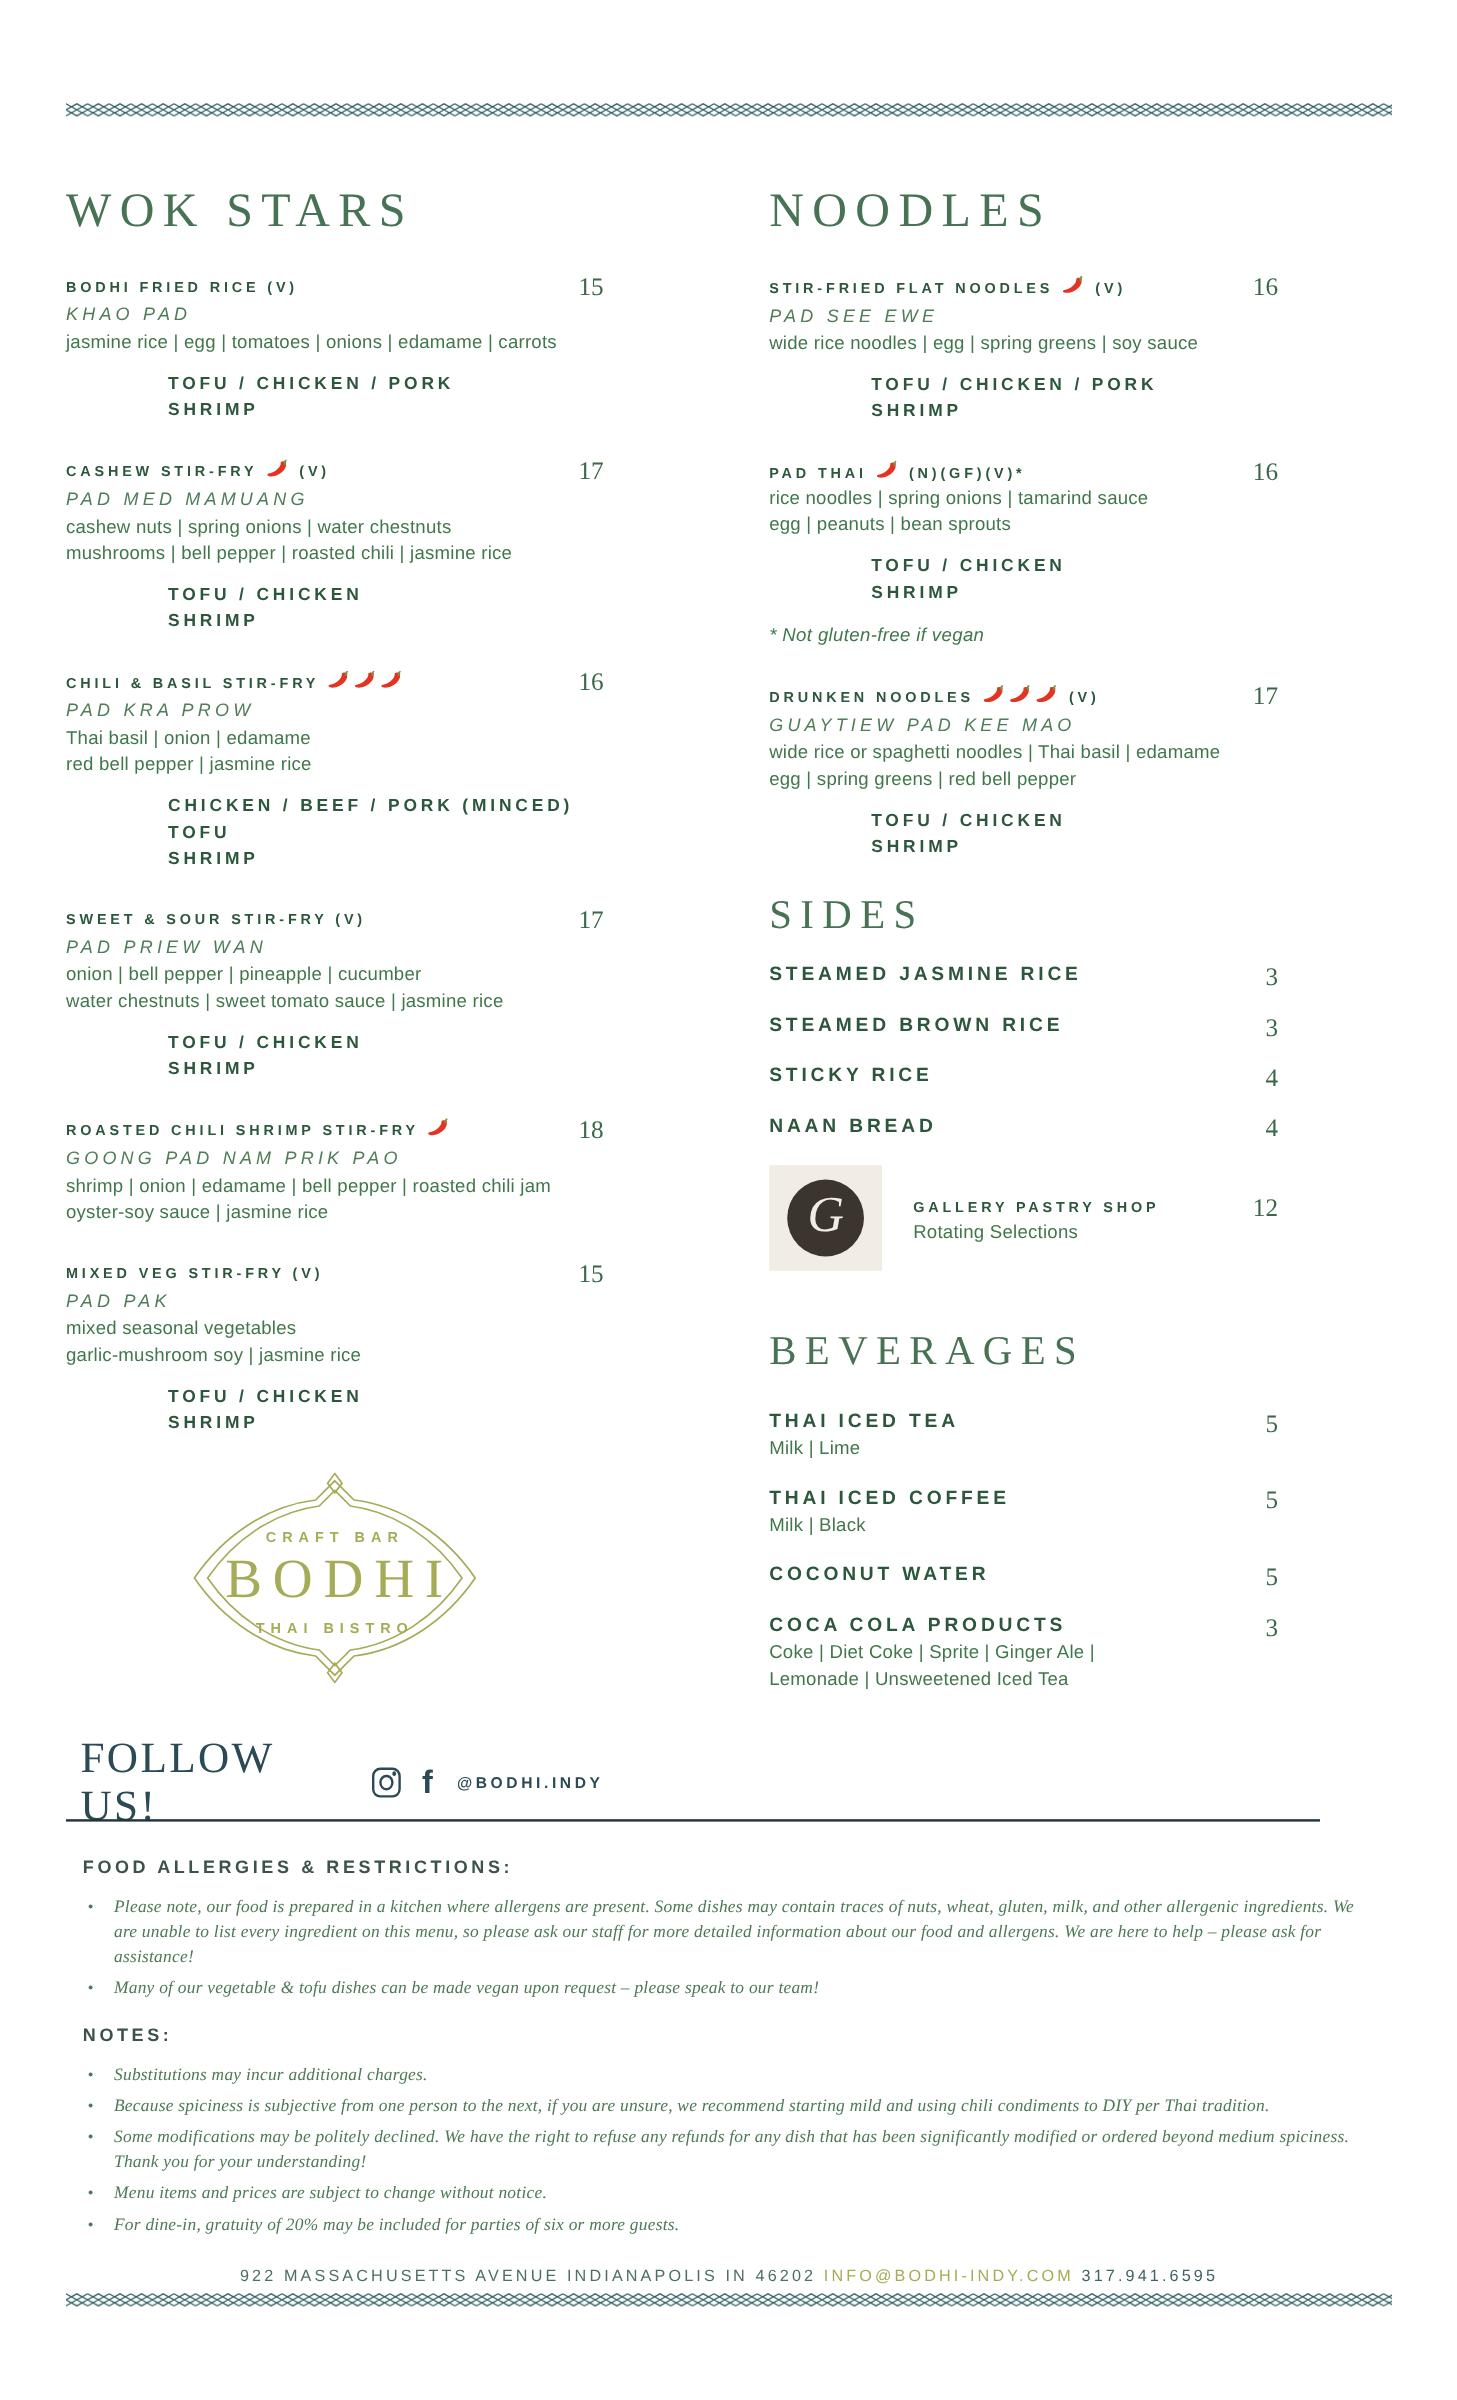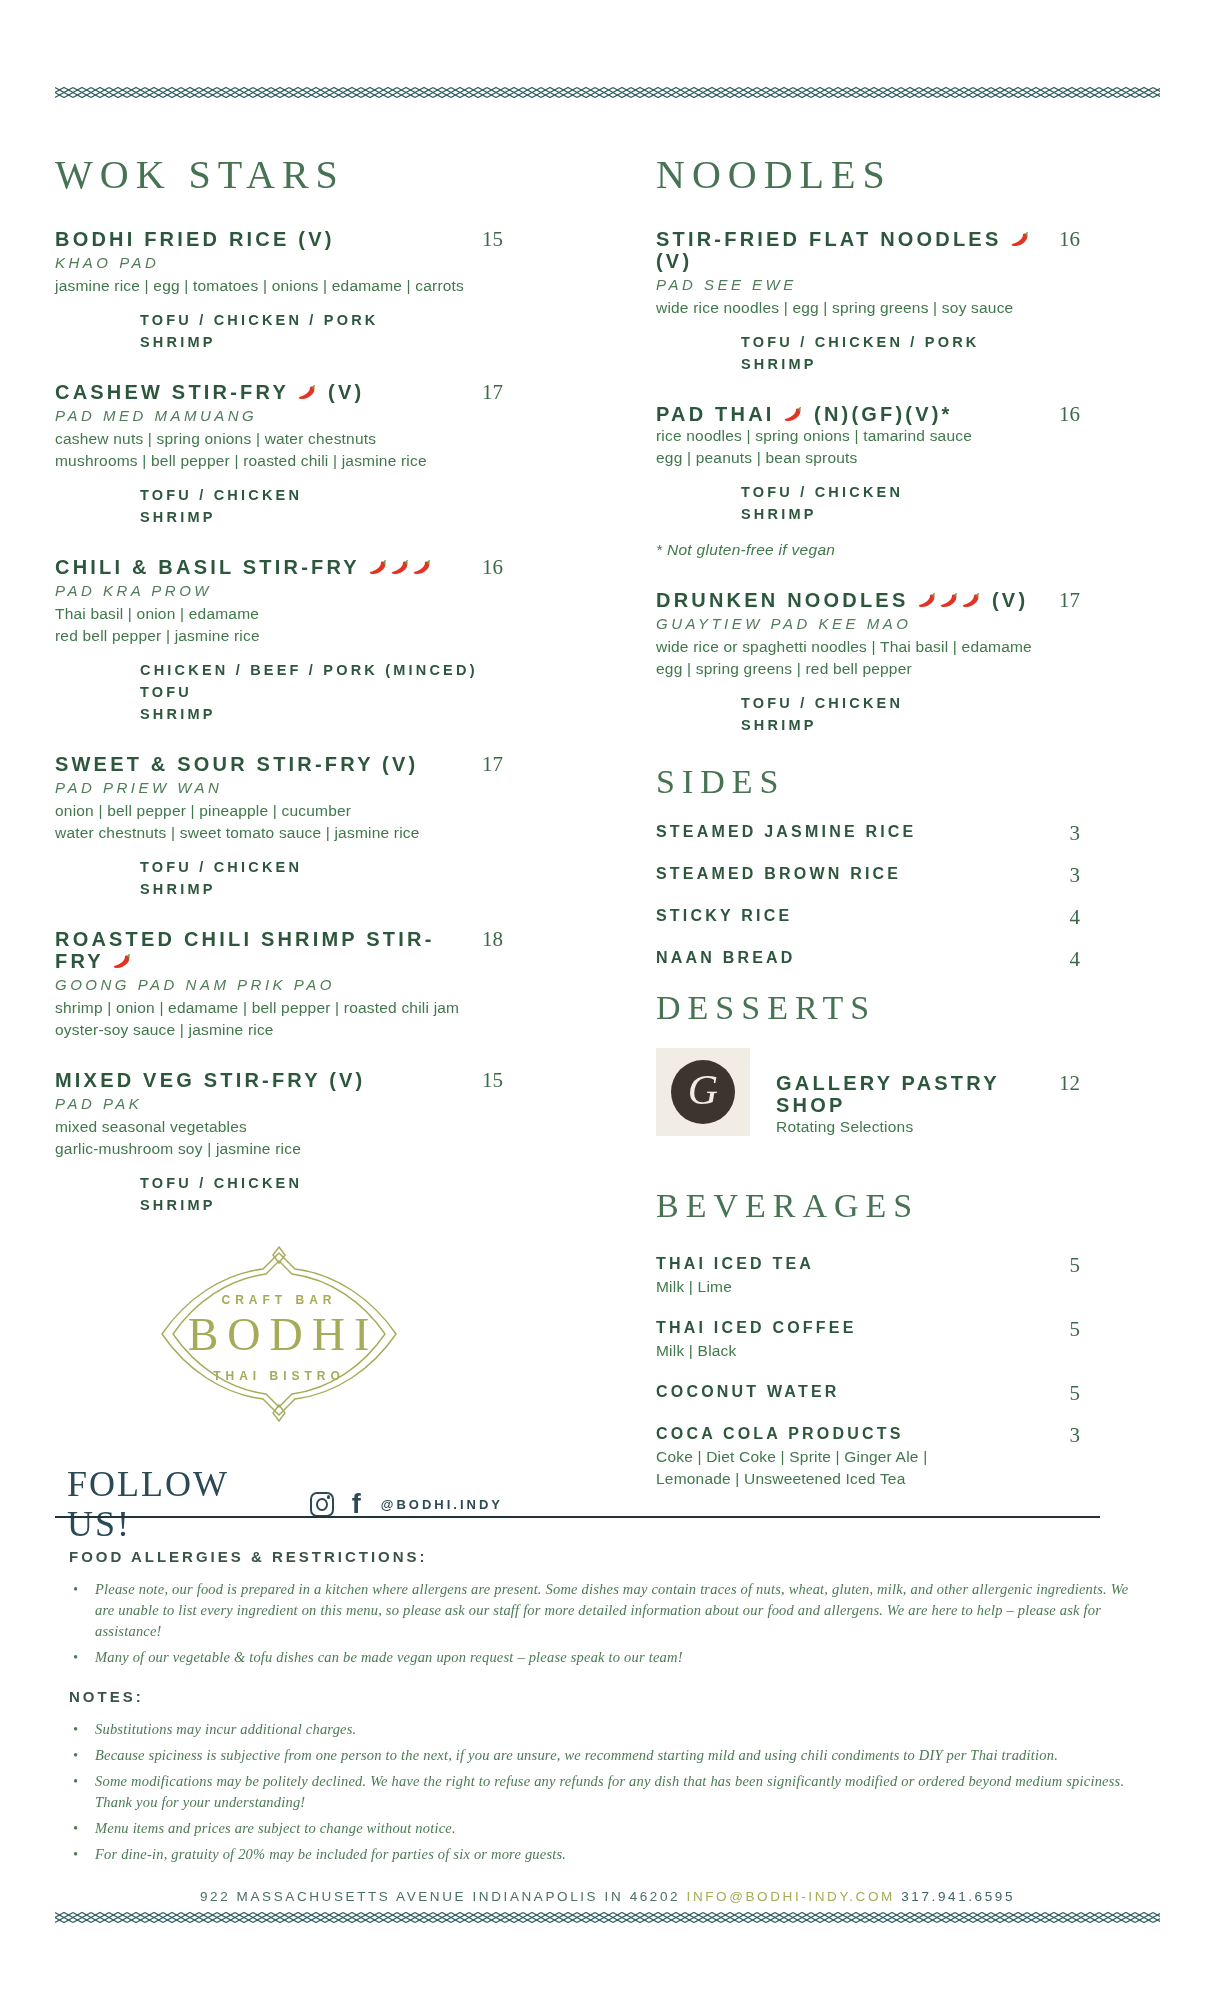--- a/index.html
+++ b/index.html
@@ -25,34 +25,34 @@
     width:1214px;height:2000px;position:relative;overflow:hidden;
     font-family:"Liberation Sans",sans-serif;
     -webkit-font-smoothing:antialiased;
   }
   .deco-border{position:absolute;left:55px;width:1105px;height:13px;}
   .deco-top{top:85px;}
   .deco-bottom{top:1910px;}
 
   .col{position:absolute;top:130px;}
   .col-left{left:55px;width:448px;}
-  .col-right{left:656px;width:424px;}
+  .col-right{left:641px;width:424px;}
 
   h1.section{
     font-family:"Liberation Serif",serif;font-weight:400;
     color:var(--green-head);font-size:40px;letter-spacing:7px;
     line-height:42px;margin-top:24px;margin-bottom:32px;
   }
   h1.section.sub{font-size:34px;line-height:36px;margin-top:24px;margin-bottom:22px;}
 
   
   .dish{margin-bottom:28px;}
   .dish-head{display:flex;justify-content:space-between;align-items:flex-start;}
   .dish-name{
-    font-weight:700;font-size:20px;letter-spacing:3.2px;
+    font-weight:700;font-size:12px;letter-spacing:3.2px;
     color:var(--green-900);line-height:22px;
   }
   .dish-price,.row-price{
     font-family:"Liberation Serif",serif;font-size:21px;color:var(--price);
     line-height:22px;margin-left:12px;white-space:nowrap;
   }
   .chili{display:inline-block;width:20px;height:20px;vertical-align:-4px;margin:0 1px;}
   .dish-sub{
     font-style:italic;font-size:15px;letter-spacing:3.5px;
     color:var(--green-600);line-height:25px;
@@ -337,21 +337,20 @@
       <div class="srow">
         <span class="row-name">STICKY RICE</span>
         <span class="row-price">4</span>
       </div>
       <div class="srow">
         <span class="row-name">NAAN BREAD</span>
         <span class="row-price">4</span>
       </div>
     </div>
 
-  <h1 class="section sub" style="margin-top:14px;">DESSERTS</h1>
   <div class="dessert">
     <div class="dessert-logo">
       <div class="dessert-circle">
         <span class="dessert-g">G</span>
       </div>
     </div>
     <div class="dessert-body">
       <div class="dish-head">
         <span class="dish-name">GALLERY PASTRY SHOP</span>
         <span class="dish-price">12</span>

